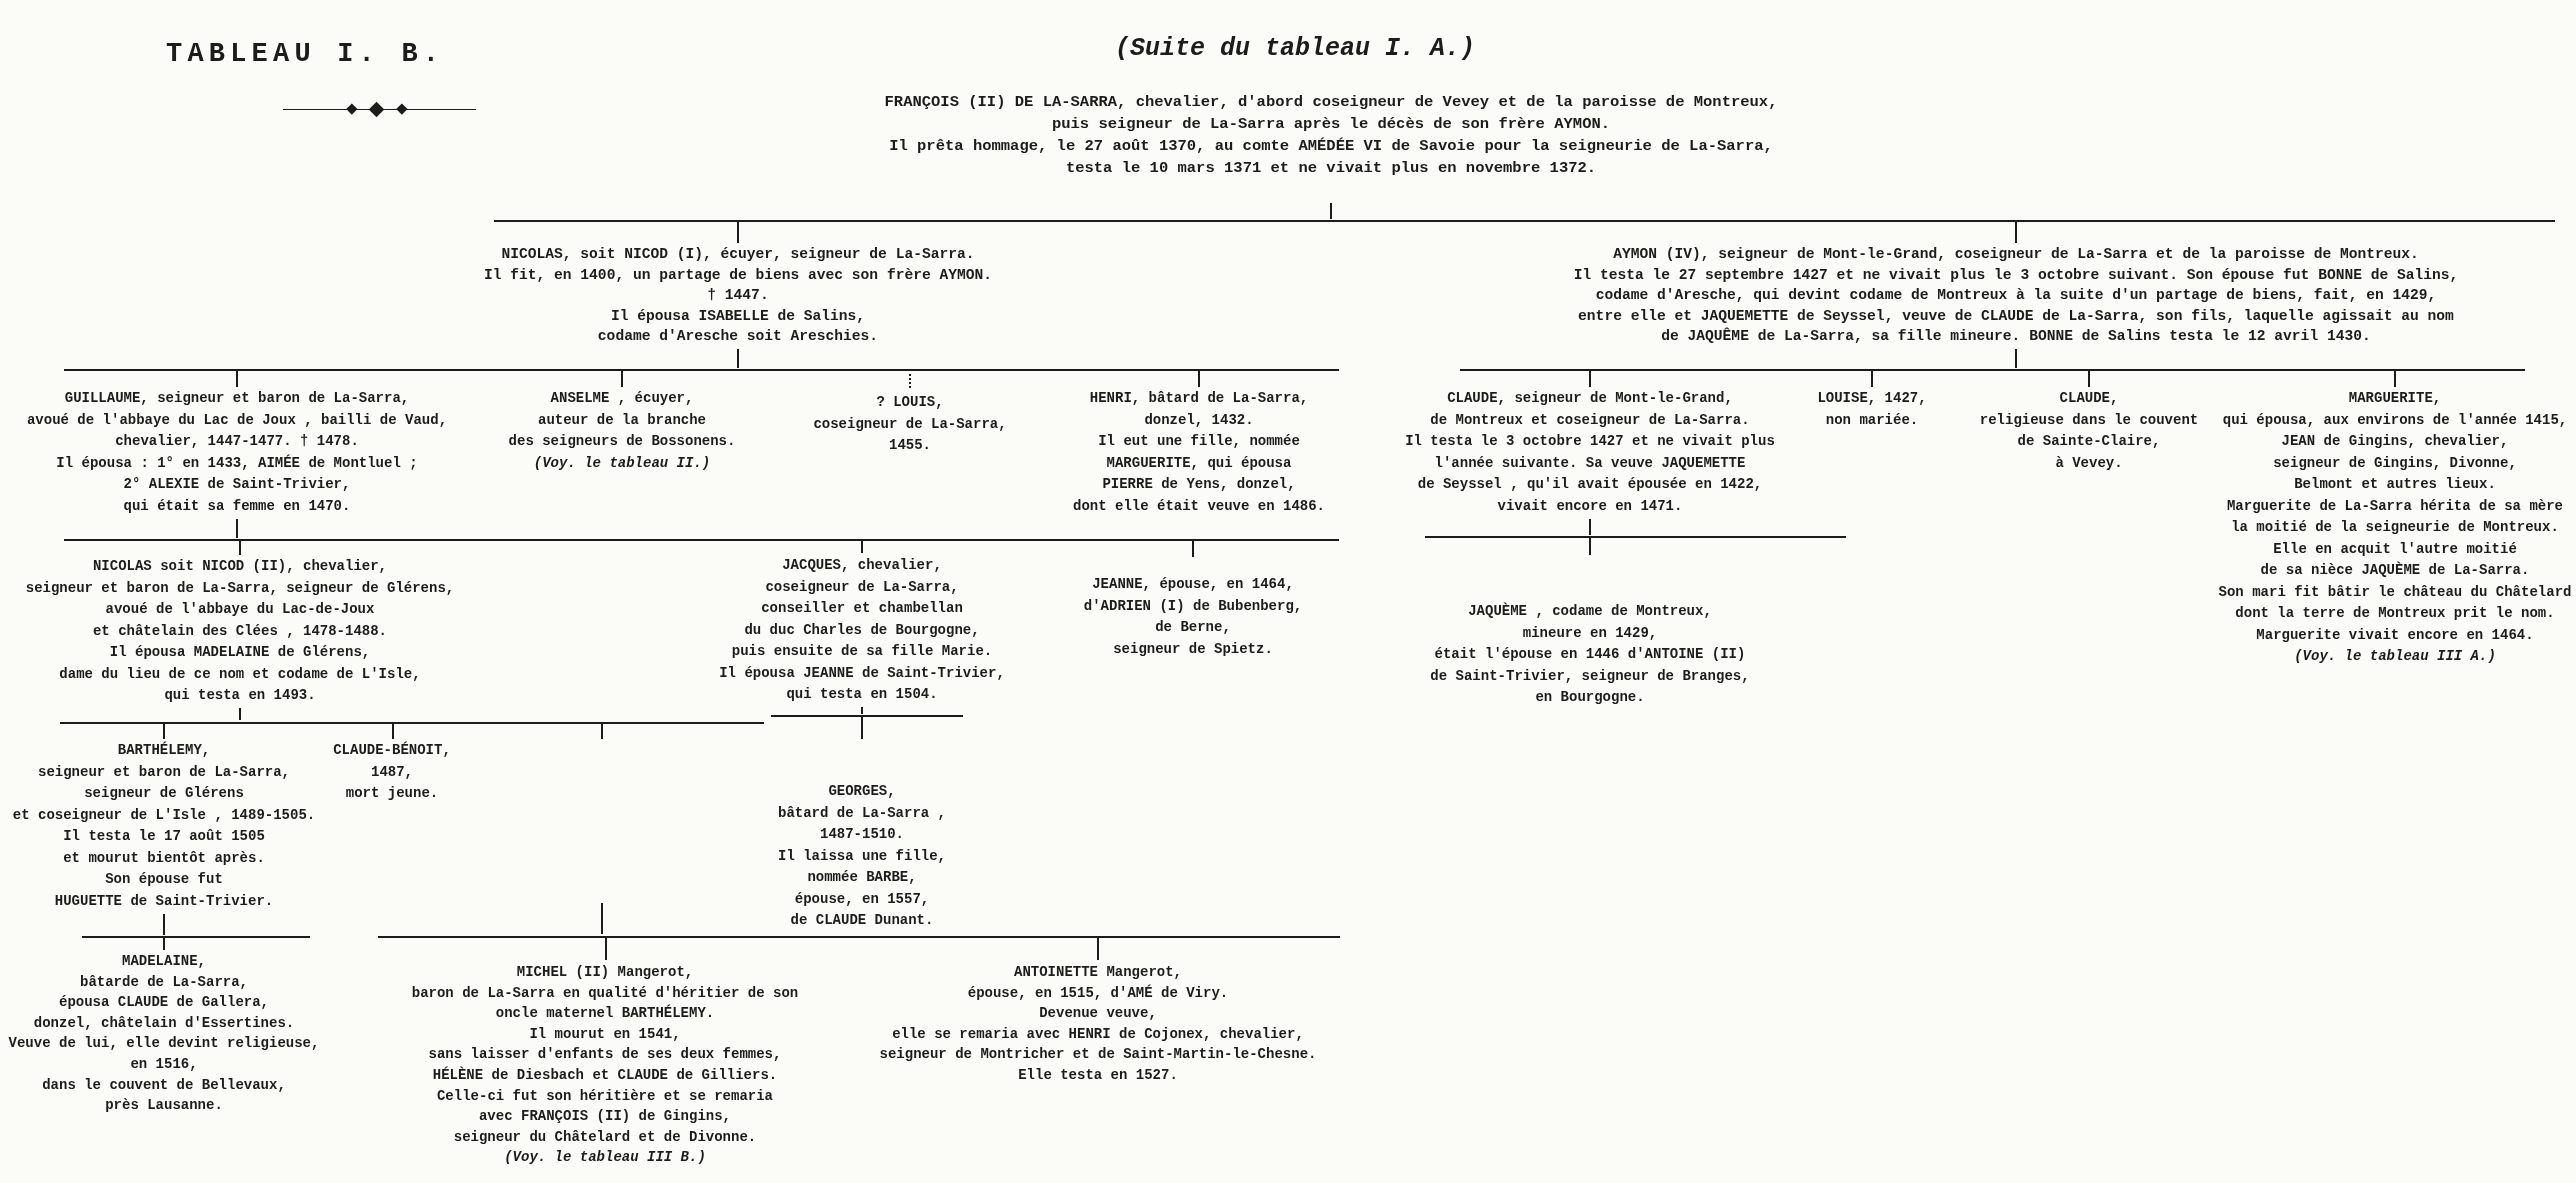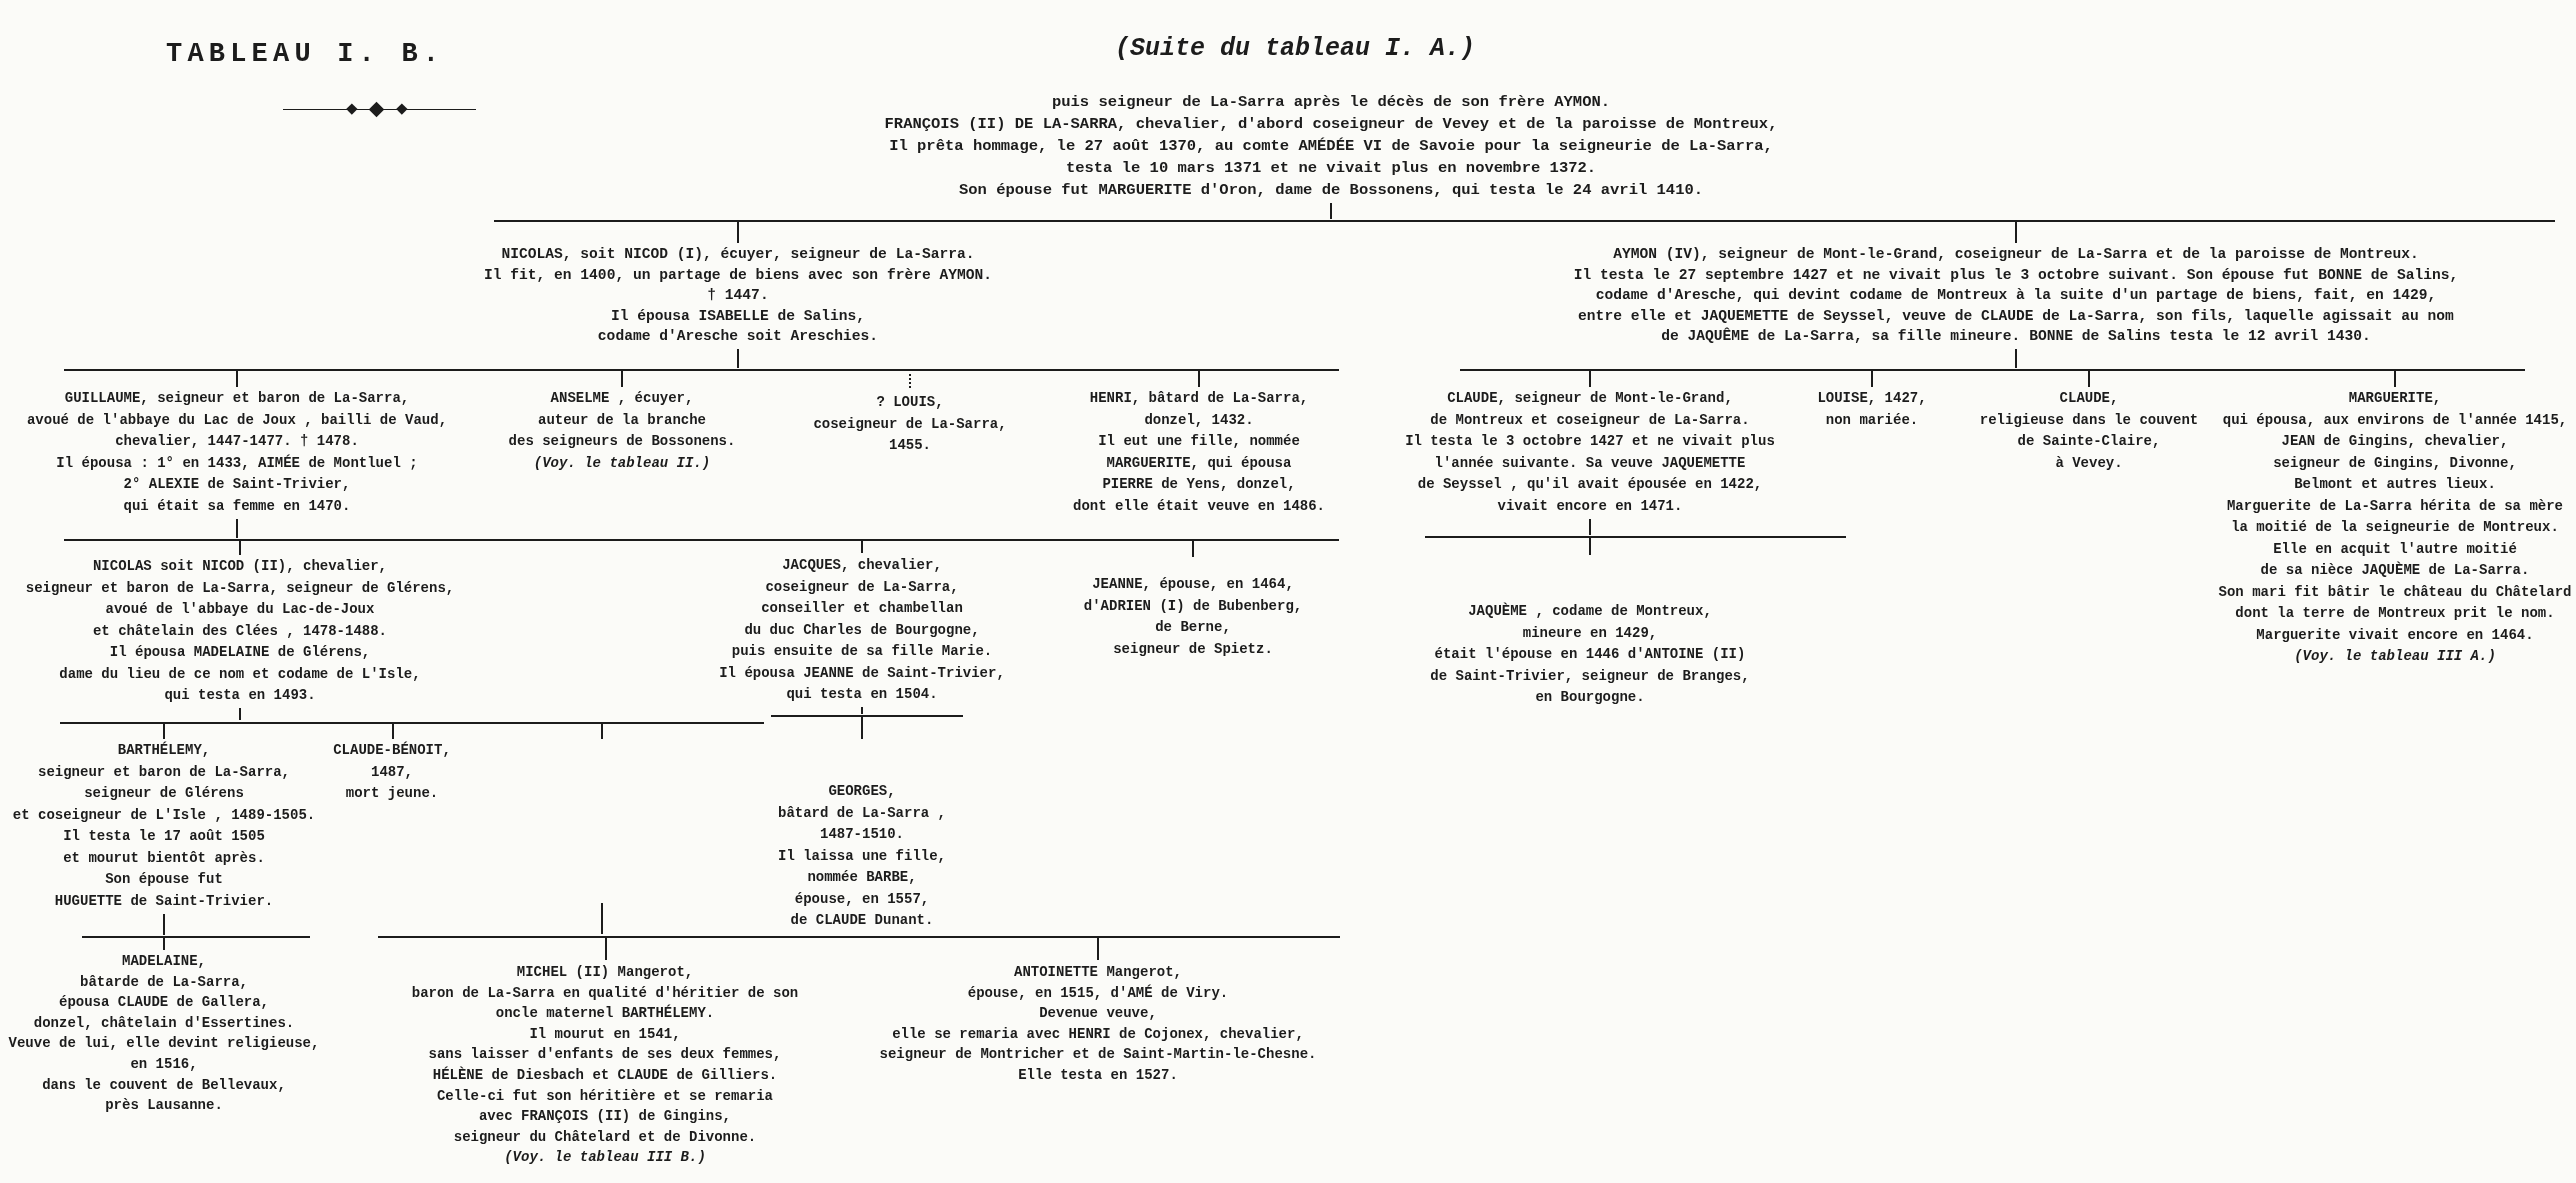--- a/index.html
+++ b/index.html
@@ -41,25 +41,24 @@
   <div class="title">TABLEAU I. B.</div>
   <div class="ornament">
     <span class="orn-line"></span>
     <span class="diamond d1"></span>
     <span class="diamond d2"></span>
     <span class="diamond d3"></span>
   </div>
   <div class="subtitle">(Suite du tableau I. A.)</div>
 
   <div class="person hdr" style="left:1331px;top:91px;">
+      <div class="tline">FRANÇOIS (II) DE LA-SARRA, chevalier, d'abord coseigneur de Vevey et de la paroisse de Montreux,</div>
       <div class="tline">puis seigneur de La-Sarra après le décès de son frère AYMON.</div>
-      <div class="tline">FRANÇOIS (II) DE LA-SARRA, chevalier, d'abord coseigneur de Vevey et de la paroisse de Montreux,</div>
       <div class="tline">Il prêta hommage, le 27 août 1370, au comte AMÉDÉE VI de Savoie pour la seigneurie de La-Sarra,</div>
       <div class="tline">testa le 10 mars 1371 et ne vivait plus en novembre 1372.</div>
-      <div class="tline">Son épouse fut MARGUERITE d'Oron, dame de Bossonens, qui testa le 24 avril 1410.</div>
     </div>
 
   <div class="vline" style="left:1330px;top:203px;height:15.5px;"></div>
   <div class="hline" style="left:494px;top:220px;width:2061px;"></div>
   <div class="vline" style="left:737px;top:222px;height:20.6px;"></div>
   <div class="vline" style="left:2015px;top:222px;height:20.6px;"></div>
 
   <div class="person g2" style="left:738px;top:244px;text-align:center;">
       <div class="tline">NICOLAS, soit NICOD (I), écuyer, seigneur de La-Sarra.</div>
       <div class="tline">Il fit, en 1400, un partage de biens avec son frère AYMON.</div>

